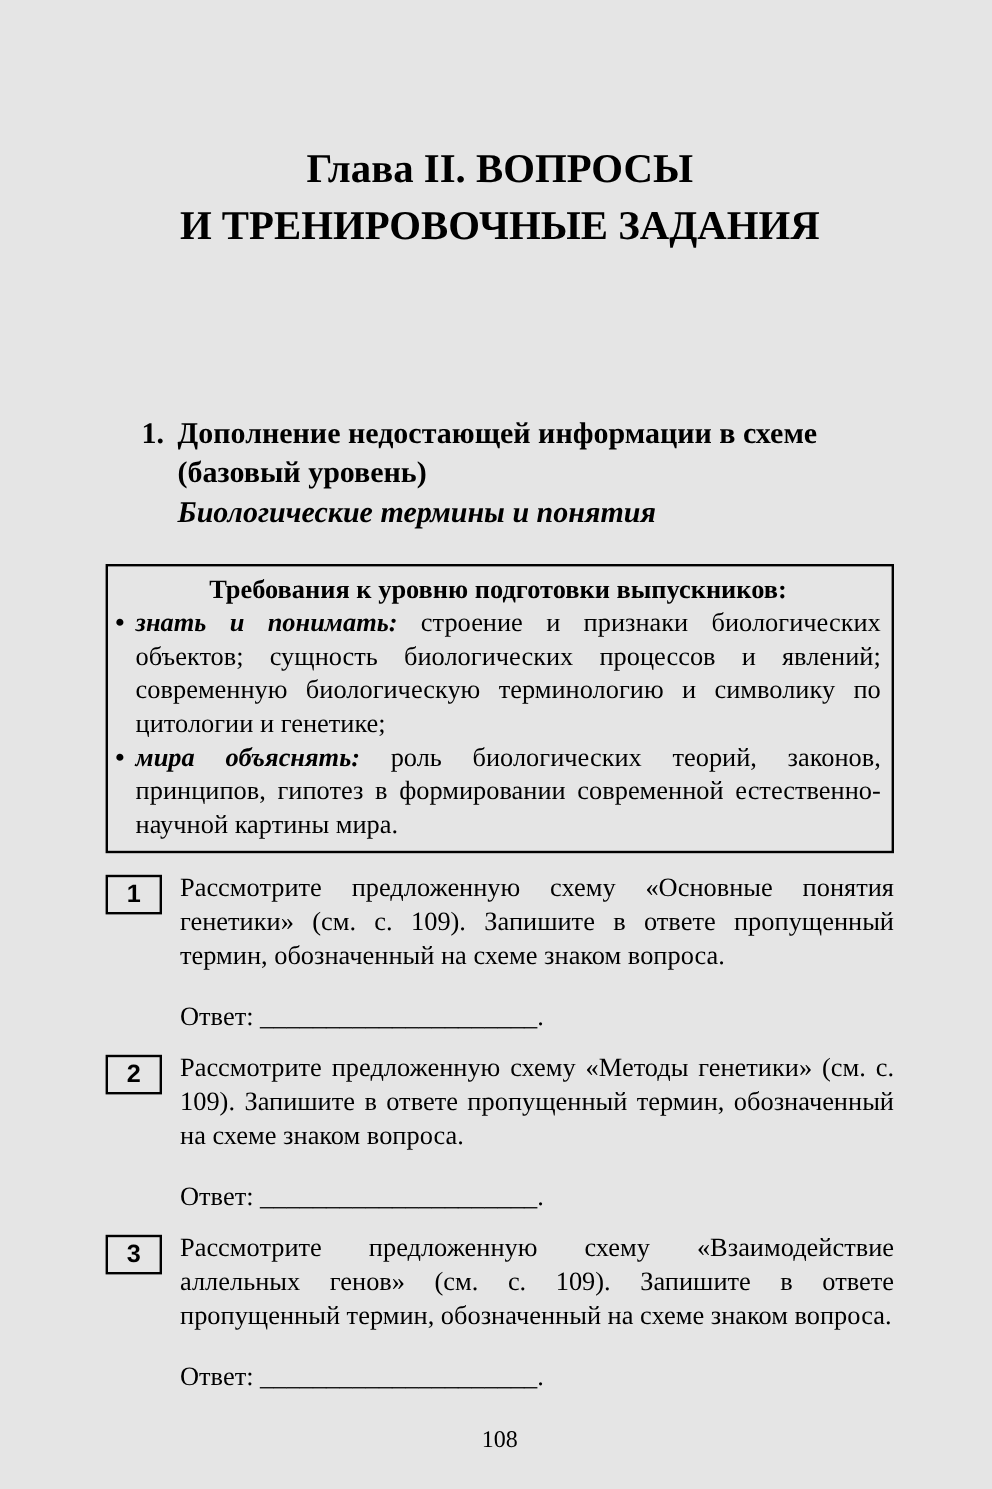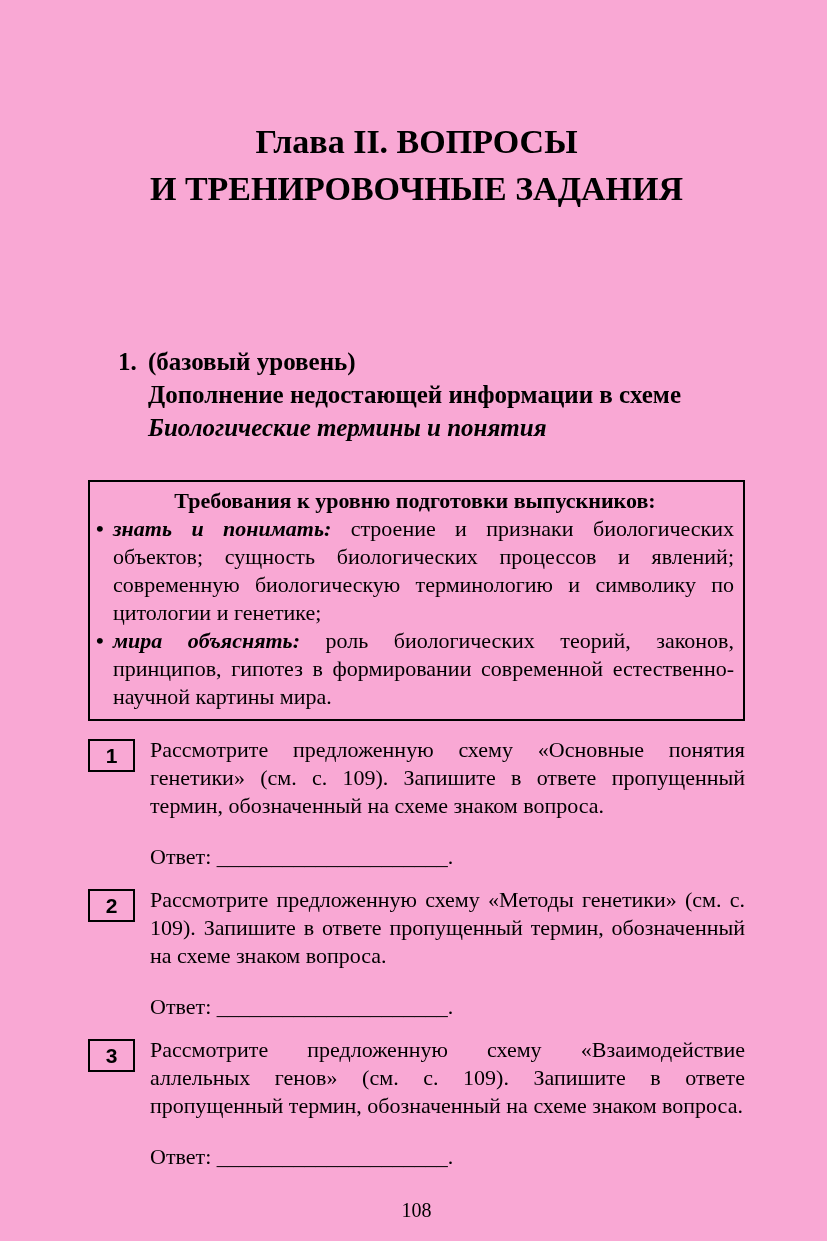--- a/index.html
+++ b/index.html
@@ -1,21 +1,21 @@
 <!DOCTYPE html>
 <html lang="ru"><head>
 <meta charset="utf-8">
 <style>
   * { margin:0; padding:0; box-sizing:border-box; }
   html, body { background:#ffffff; }
   .page {
     position:relative;
     width:827px; height:1241px;
     margin:0 auto;
-    background:#f9a8d4;
+    background:#e5e5e5;
     color:#000000;
     font-family:"Liberation Serif","DejaVu Serif",serif;
     padding:118px 82px 0 88px;
     overflow:hidden;
   }
   
   .chapter-title {
     text-align:center;
     font-weight:bold;
     font-size:34px;
@@ -27,21 +27,21 @@
     display:flex;
     font-weight:bold;
     font-size:25px;
     line-height:33px;
   }
   .sh-num { flex:none; width:30px; }
   .sh-lines div { white-space:nowrap; }
   .sh-sub { font-style:italic; }
   
   .req-box {
-    margin-top:36px;
+    margin-top:26px;
     border:2px solid #000;
     padding:5px 9px 8px 6px;
     font-size:22px;
     line-height:28px;
   }
   .req-title { text-align:center; font-weight:bold; }
   .req-item { display:flex; }
   .req-bullet { flex:none; width:17px; text-align:left; font-weight:bold; }
   .req-text { flex:1; text-align:justify; }
   .req-lead { font-weight:bold;font-style:italic; }
@@ -70,22 +70,22 @@
 <div class="page">
 
   <h1 class="chapter-title">
     <span>Глава II. ВОПРОСЫ</span><br>
     <span>И ТРЕНИРОВОЧНЫЕ ЗАДАНИЯ</span>
   </h1>
 
   <div class="section-heading">
     <span class="sh-num">1.</span>
     <div class="sh-lines">
+      <div>Дополнение недостающей информации в схеме</div>
       <div>(базовый уровень)</div>
-      <div>Дополнение недостающей информации в схеме</div>
       <div class="sh-sub">Биологические термины и понятия</div>
     </div>
   </div>
 
   <div class="req-box">
     <div class="req-title">Требования к уровню подготовки выпускников:</div>
     <div class="req-item">
       <span class="req-bullet">•</span>
       <div class="req-text"><span class="req-lead">знать и понимать:</span> <span>строение и признаки биологических объектов; сущность биологических процессов и явлений; современную биологическую терминологию и символику по цитологии и генетике;</span></div>
     </div>

